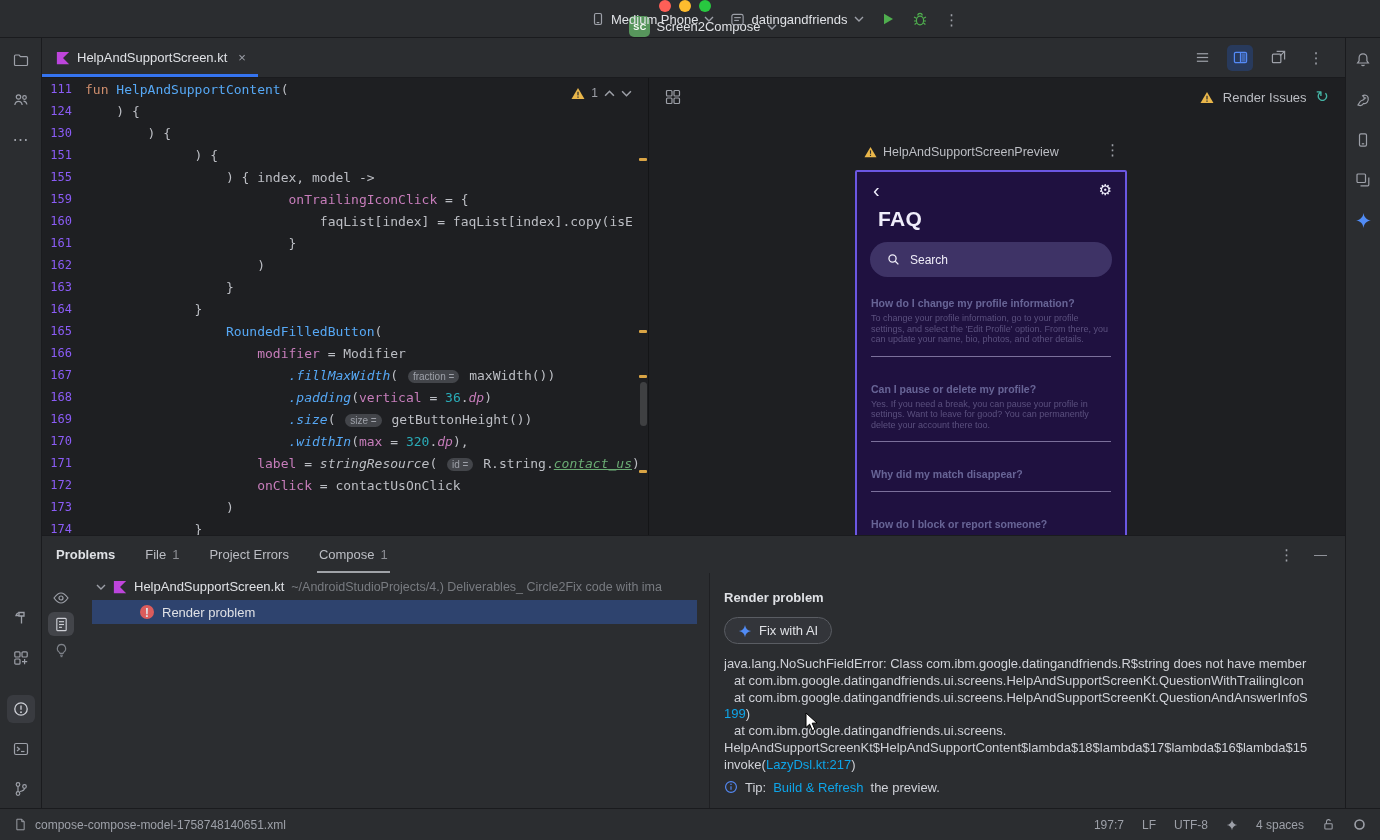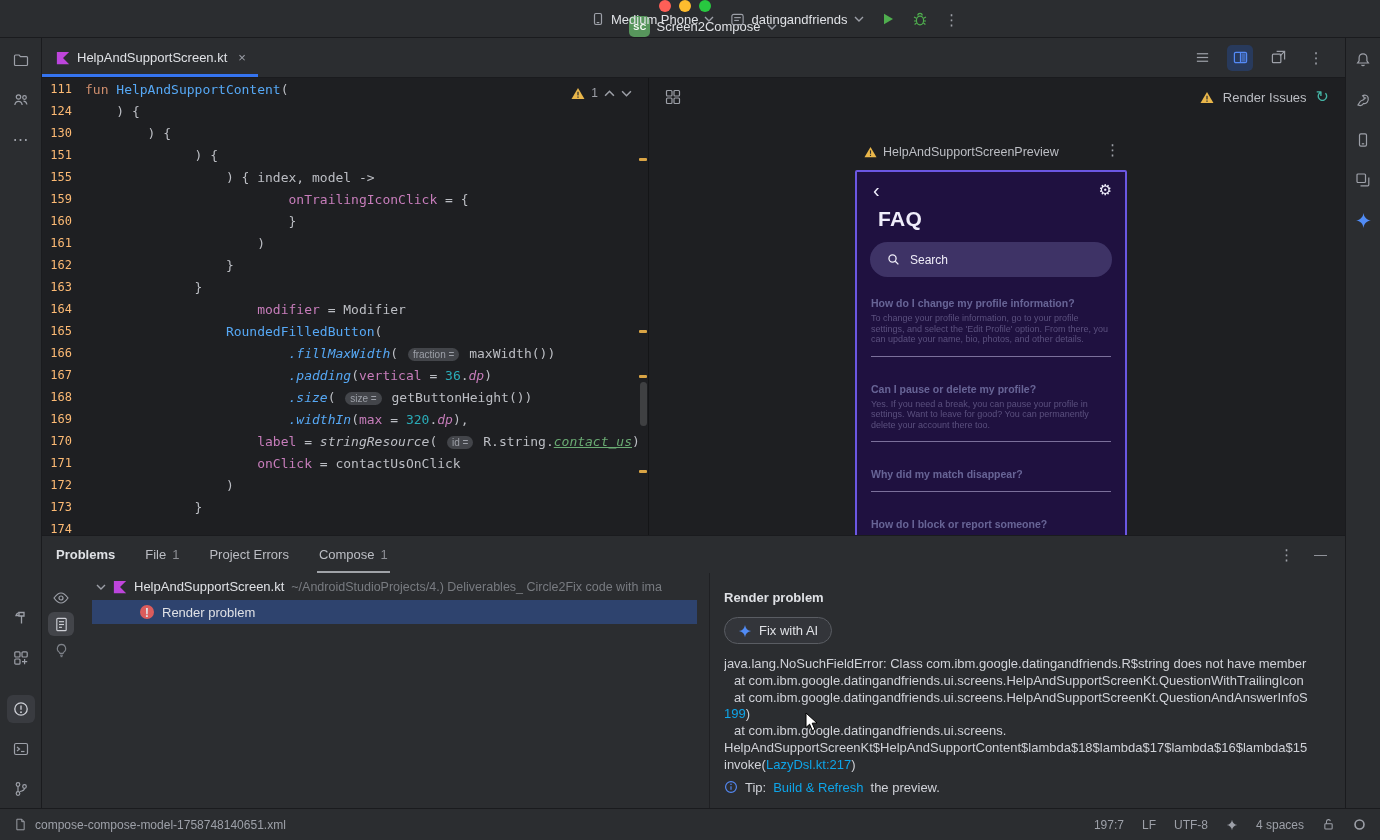--- a/index.html
+++ b/index.html
@@ -43,21 +43,21 @@
   .etab::after { content:""; position:absolute; left:0; right:0; bottom:0; height:3px; background:#3574f0; }
   .etab .close { color:#9da0a8; font-size:13px; margin-left:4px; }
   .tabbar-right { margin-left:auto; display:flex; align-items:center; gap:12px; padding-right:16px; }
   .tbr-btn { width:26px; height:26px; border-radius:5px; display:flex; align-items:center; justify-content:center; }
   .tbr-btn.active { background:#283a5c; }
 
   
   .editor { position:absolute; left:42px; top:78px; width:607px; height:457px; background:#1e1f22;
     border-right:1px solid #141517; overflow:hidden; }
   .gutter { position:absolute; left:0; top:4px; width:43px; text-align:right; padding-right:13px; }
-  .ln { height:22px; line-height:22px; font:12px "DejaVu Sans Mono", monospace; color:#fdba74; }
+  .ln { height:22px; line-height:22px; font:12px "DejaVu Sans Mono", monospace; color:#8b5cf6; }
   .codearea { position:absolute; left:43px; top:4px; right:9px; bottom:0; overflow:hidden; }
   .cl { height:22px; line-height:22px; white-space:pre; font:13px "DejaVu Sans Mono", monospace; color:#bcbec4; }
   .tk-pl{color:#bcbec4}
   .tk-kw{color:#cf8e6d}
   .tk-fn{color:#56a8f5}
   .tk-ext{color:#56a8f5; font-style:italic}
   .tk-named{color:#c77dbb}
   .tk-num{color:#2aacb8}
   .tk-dp{color:#c77dbb; font-style:italic}
   .tk-res{color:#6aab73; font-style:italic; text-decoration:underline}
@@ -402,26 +402,27 @@
         <div class="ln">173</div>
         <div class="ln">174</div>
       </div>
     <div class="codearea">
         <div class="cl"><span class="tk-kw">fun </span><span class="tk-fn">HelpAndSupportContent</span><span class="tk-pl">(</span></div>
         <div class="cl"><span class="tk-pl">    ) {</span></div>
         <div class="cl"><span class="tk-pl">        ) {</span></div>
         <div class="cl"><span class="tk-pl">              ) {</span></div>
         <div class="cl"><span class="tk-pl">                  ) { index, model -&gt;</span></div>
         <div class="cl"><span class="tk-pl">                          </span><span class="tk-named">onTrailingIconClick</span><span class="tk-pl"> = {</span></div>
+        <div class="cl"><span class="tk-pl">                              faqList[index] = faqList[index].copy(isE</span></div>
         <div class="cl"><span class="tk-pl">                          }</span></div>
         <div class="cl"><span class="tk-pl">                      )</span></div>
         <div class="cl"><span class="tk-pl">                  }</span></div>
         <div class="cl"><span class="tk-pl">              }</span></div>
+        <div class="cl"><span class="tk-pl">                  </span><span class="tk-fn">RoundedFilledButton</span><span class="tk-pl">(</span></div>
         <div class="cl"><span class="tk-pl">                      </span><span class="tk-named">modifier</span><span class="tk-pl"> = Modifier</span></div>
-        <div class="cl"><span class="tk-pl">                  </span><span class="tk-fn">RoundedFilledButton</span><span class="tk-pl">(</span></div>
         <div class="cl"><span class="tk-pl">                          </span><span class="tk-ext">.fillMaxWidth</span><span class="tk-pl">( </span><span class="tk-hint">fraction =</span><span class="tk-pl"> maxWidth())</span></div>
         <div class="cl"><span class="tk-pl">                          </span><span class="tk-ext">.padding</span><span class="tk-pl">(</span><span class="tk-named">vertical</span><span class="tk-pl"> = </span><span class="tk-num">36</span><span class="tk-pl">.</span><span class="tk-dp">dp</span><span class="tk-pl">)</span></div>
         <div class="cl"><span class="tk-pl">                          </span><span class="tk-ext">.size</span><span class="tk-pl">( </span><span class="tk-hint">size =</span><span class="tk-pl"> getButtonHeight())</span></div>
         <div class="cl"><span class="tk-pl">                          </span><span class="tk-ext">.widthIn</span><span class="tk-pl">(</span><span class="tk-named">max</span><span class="tk-pl"> = </span><span class="tk-num">320</span><span class="tk-pl">.</span><span class="tk-dp">dp</span><span class="tk-pl">),</span></div>
         <div class="cl"><span class="tk-pl">                      </span><span class="tk-named">label</span><span class="tk-pl"> = </span><span class="tk-call">stringResource</span><span class="tk-pl">( </span><span class="tk-hint">id =</span><span class="tk-pl"> R.string.</span><span class="tk-res">contact_us</span><span class="tk-pl">),</span></div>
         <div class="cl"><span class="tk-pl">                      </span><span class="tk-named">onClick</span><span class="tk-pl"> = contactUsOnClick</span></div>
         <div class="cl"><span class="tk-pl">                  )</span></div>
         <div class="cl"><span class="tk-pl">              }</span></div>
       </div>
     <div class="inspect">

